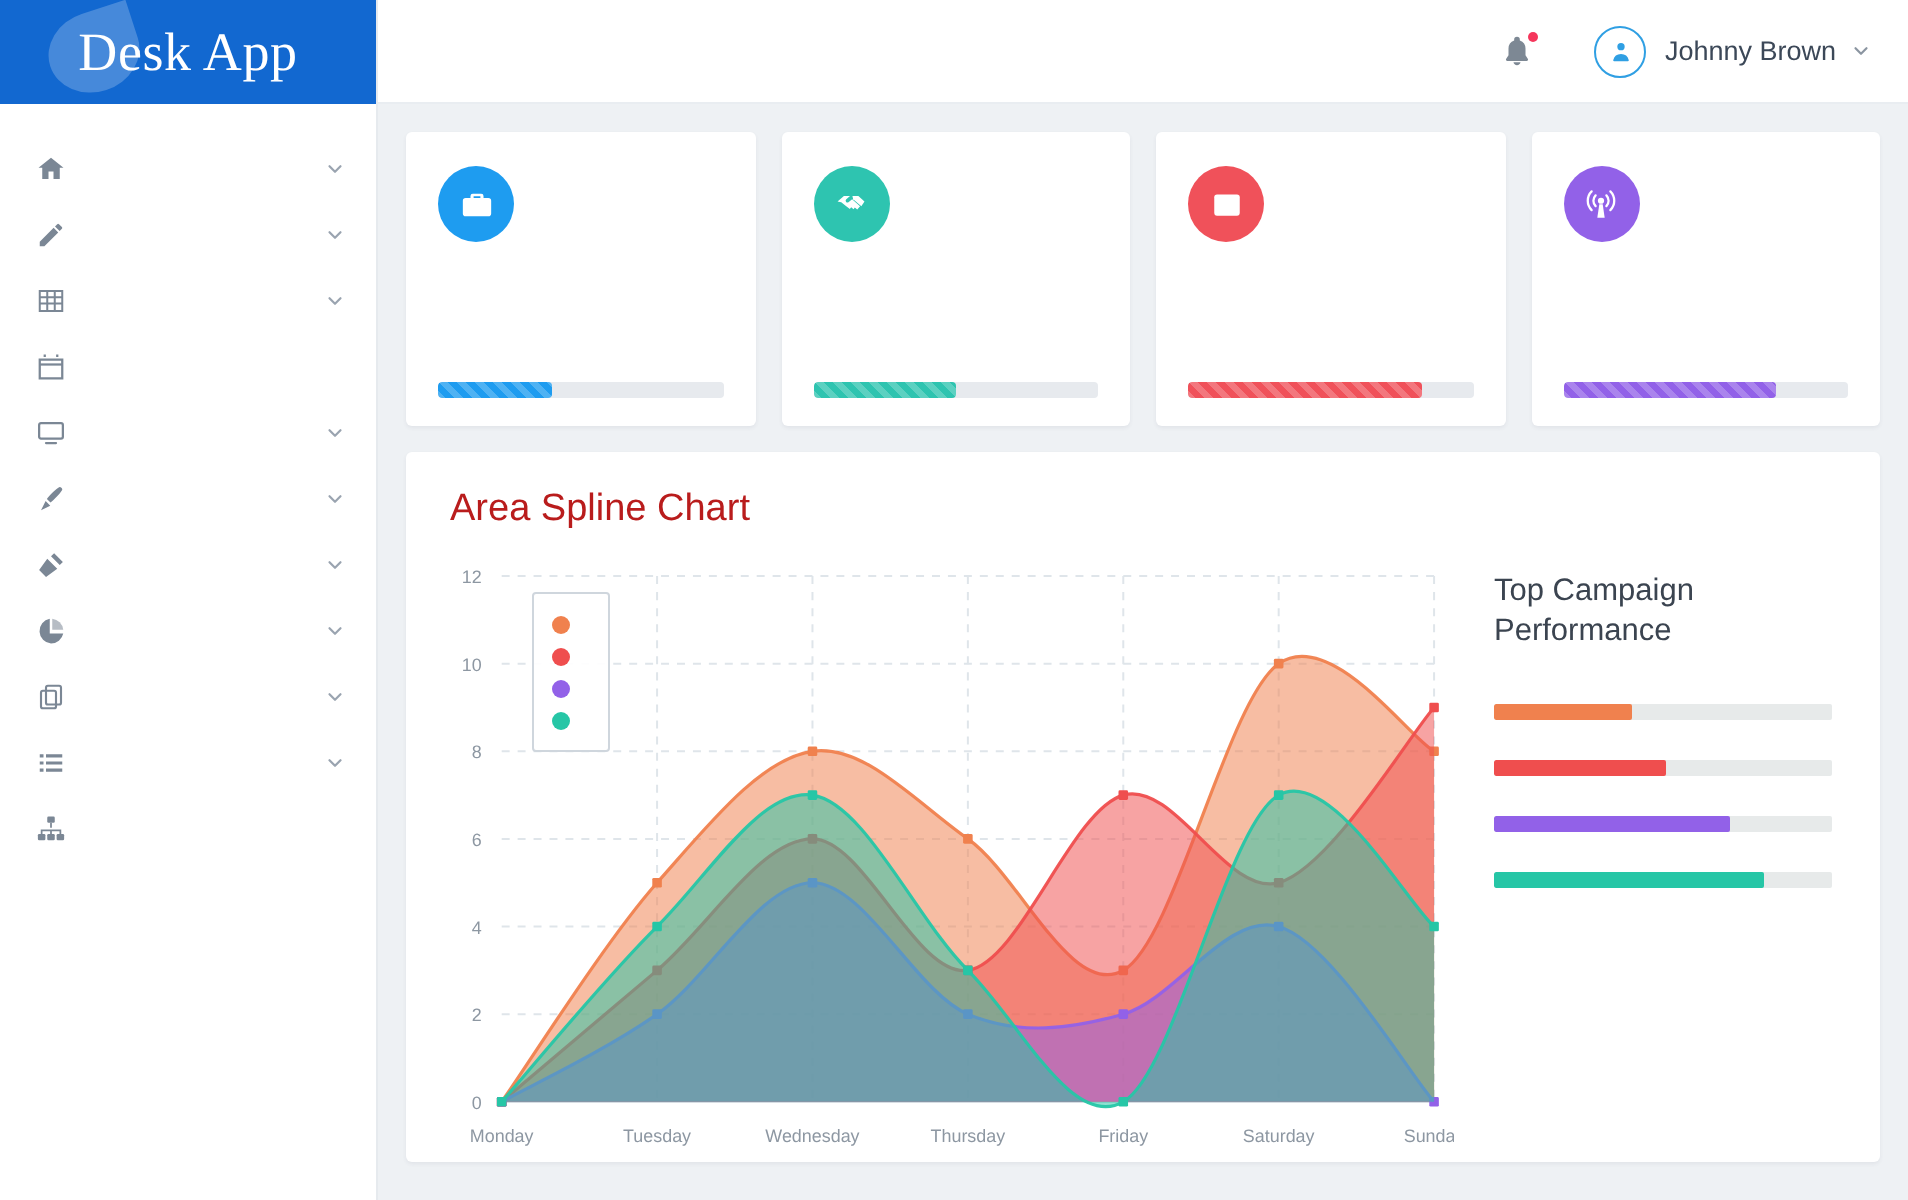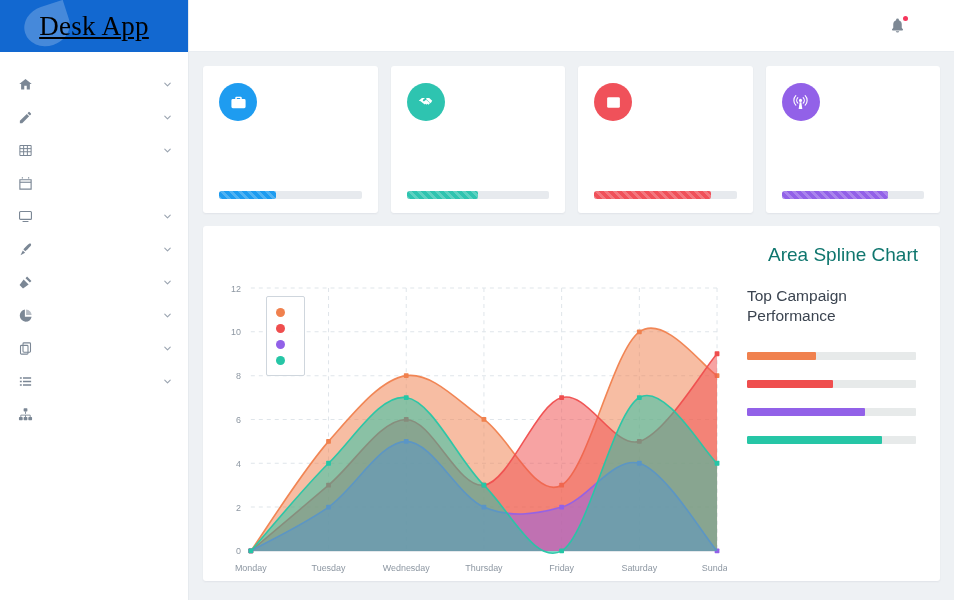--- a/index.html
+++ b/index.html
@@ -18,22 +18,22 @@
     border-right: 1px solid #e6eaee;
     display: flex; flex-direction: column;
   }
   .brand {
     height: 52px; background: #1268d0;
     display: flex; align-items: center; justify-content: center;
     position: relative; overflow: hidden;
   }
   .brand-text {
     font-family: "Liberation Serif", serif;
-    font-size: 27px; color: #000000; letter-spacing: .3px;
-    position: relative; z-index: 2; text-decoration: underline;
+    font-size: 27px; color: #ffffff; letter-spacing: .3px;
+    position: relative; z-index: 2;
   }
   .brand-swoosh {
     position: absolute; left: 24px; top: 6px; width: 46px; height: 40px;
     background: rgba(255,255,255,.22);
     border-radius: 50% 0 50% 50%;
     transform: rotate(-18deg); z-index: 1;
   }
   .nav { padding-top: 16px; }
   .nav-item {
     display: flex; align-items: center;
@@ -114,21 +114,21 @@
     background-size: 9px 9px;
   }
 
   
   .panel {
     margin-top: 13px; background: #ffffff; border-radius: 3px;
     box-shadow: 0 1px 2px rgba(50,60,80,.07);
     height: 355px; padding: 18px 0 0 0; display: flex; flex-direction: column;
   }
   .panel-title {
-    font-size: 19px; color: #0f766e; padding: 0 22px 0 22px; margin-bottom: 8px; text-align: right;
+    font-size: 19px; color: #b91c1c; padding: 0 22px 0 22px; margin-bottom: 8px;
   }
   .panel-body { flex: 1; display: flex; }
   .chart-area { flex: 1; position: relative; padding: 6px 8px 0 6px; }
   .chart-svg { width: 100%; height: 100%; display: block; }
   .legend-box {
     position: absolute; left: 63px; top: 22px;
     background: rgba(255,255,255,.93); border: 1px solid #cfd6dd;
     padding: 7px 12px 7px 9px; border-radius: 2px;
   }
   .legend-row { display: flex; align-items: center; height: 16px; }
@@ -307,20 +307,34 @@
   </div>
 
   <div class="main">
 
     <div class="topbar">
       <div class="bell-wrap">
         <svg viewBox="0 0 24 24" fill="currentColor">
           <path d="M12 2a2 2 0 0 1 2 2v.6a6 6 0 0 1 4 5.65V15l1.6 2.4A1 1 0 0 1 18.77 19H5.23a1 1 0 0 1-.83-1.6L6 15v-4.75a6 6 0 0 1 4-5.65V4a2 2 0 0 1 2-2zm0 20a2.6 2.6 0 0 1-2.5-2h5A2.6 2.6 0 0 1 12 22z"></path>
         </svg>
         <div class="bell-dot"></div>
+      </div>
+      <div class="user">
+        <div class="avatar">
+          <svg viewBox="0 0 24 24" fill="currentColor">
+            <circle cx="12" cy="8" r="3.4"></circle>
+            <path d="M4.8 20.5a7.4 7.4 0 0 1 14.4 0 .9.9 0 0 1-.9.9H5.7a.9.9 0 0 1-.9-.9z"></path>
+          </svg>
+        </div>
+        <div class="user-name">Johnny Brown</div>
+        <div class="user-caret">
+          <svg viewBox="0 0 24 24" fill="none" stroke="currentColor" stroke-width="2.4" stroke-linecap="round" stroke-linejoin="round">
+              <polyline points="6 9 12 15 18 9"></polyline>
+            </svg>
+        </div>
       </div>
     </div>
 
     <div class="content">
 
       <div class="cards" id="cards">
           <div class="card">
             <div class="card-top">
               <div class="card-ico" style="background:#1e9cf0">
                 <svg viewBox="0 0 24 24" fill="currentColor">

